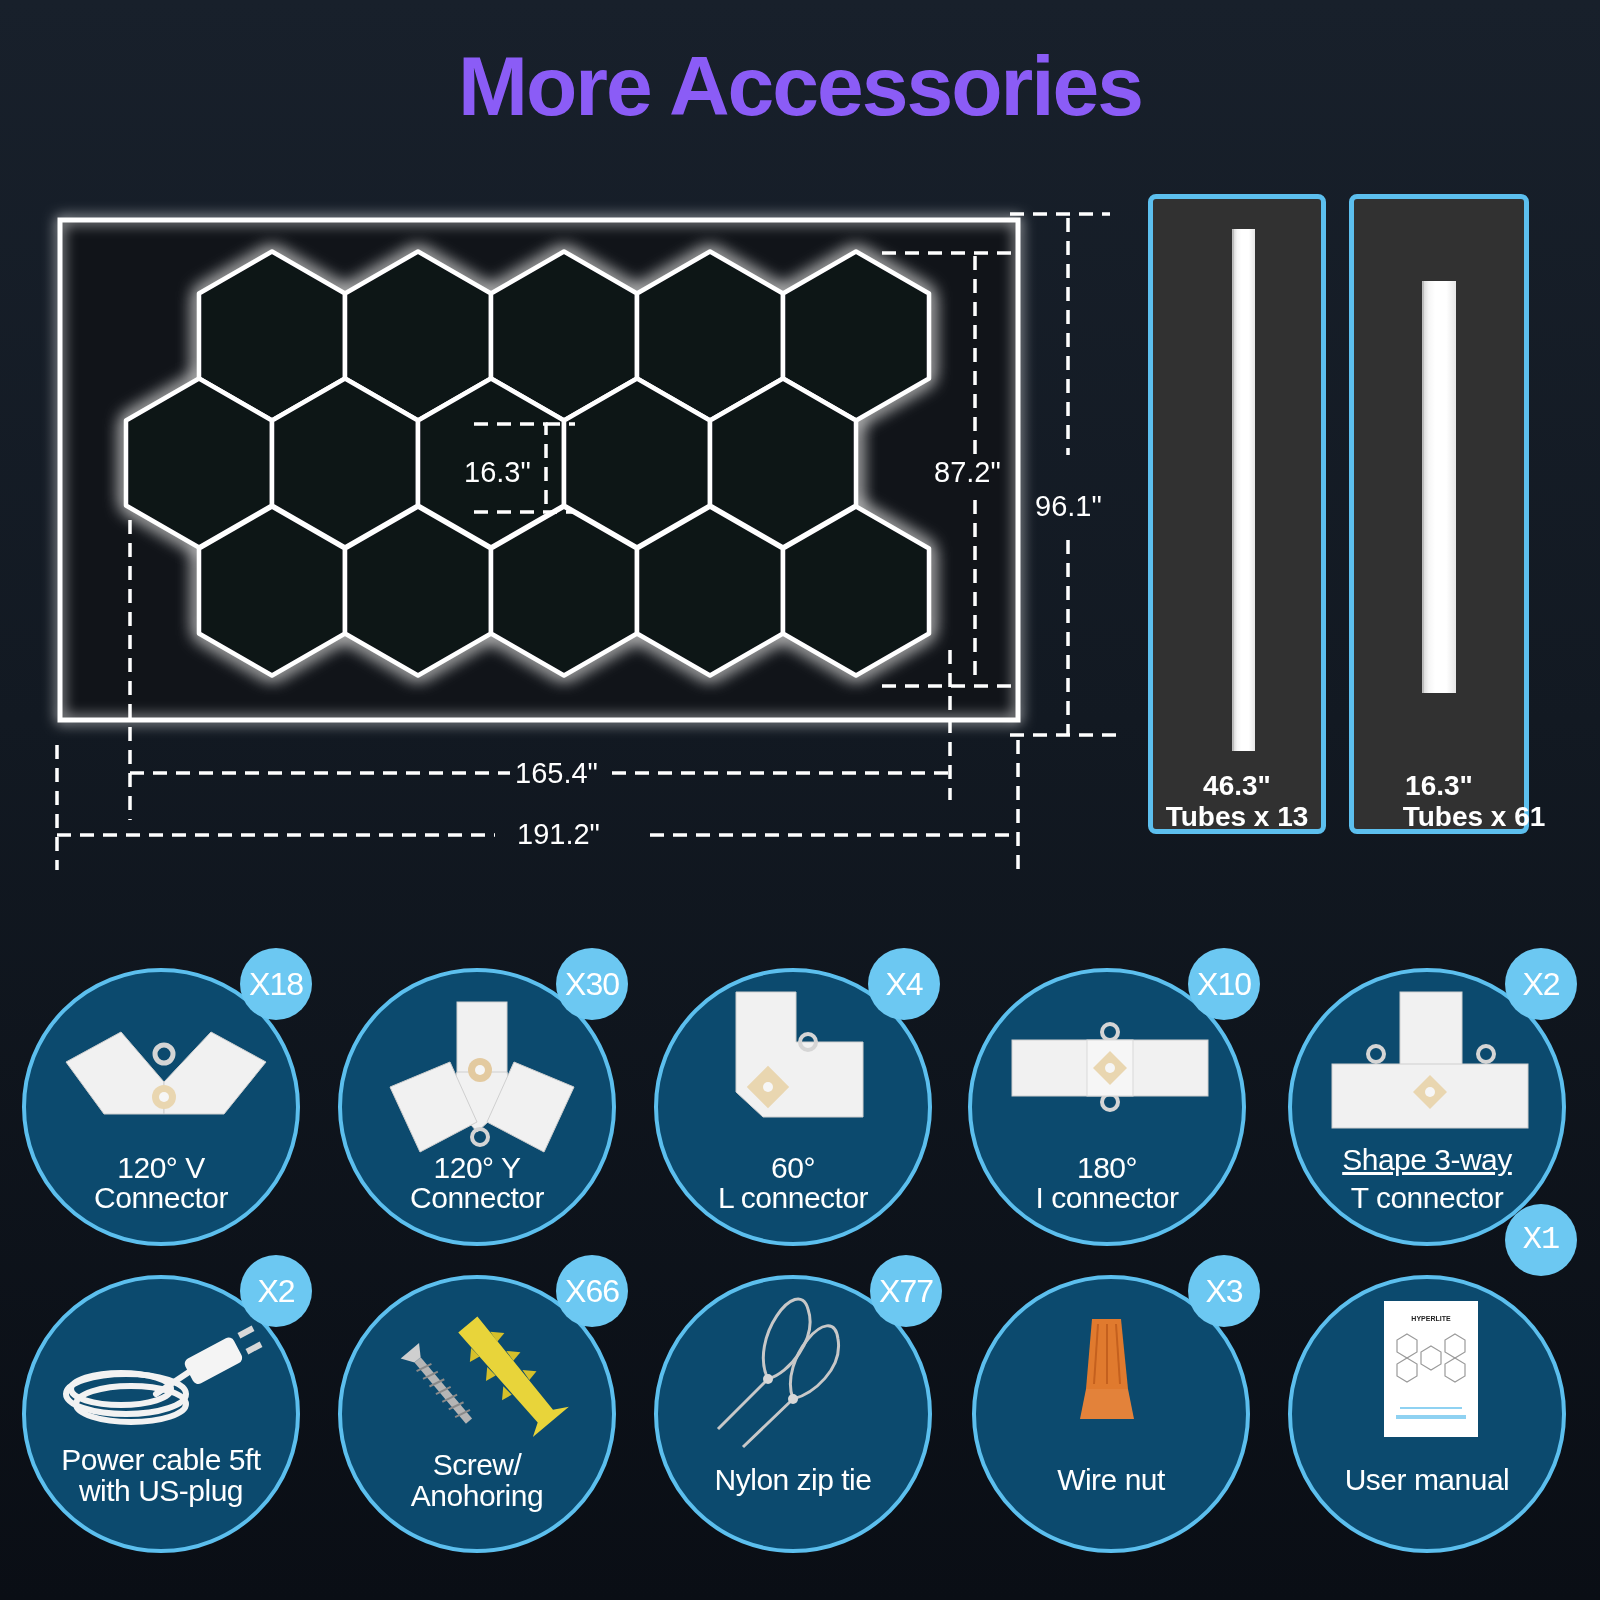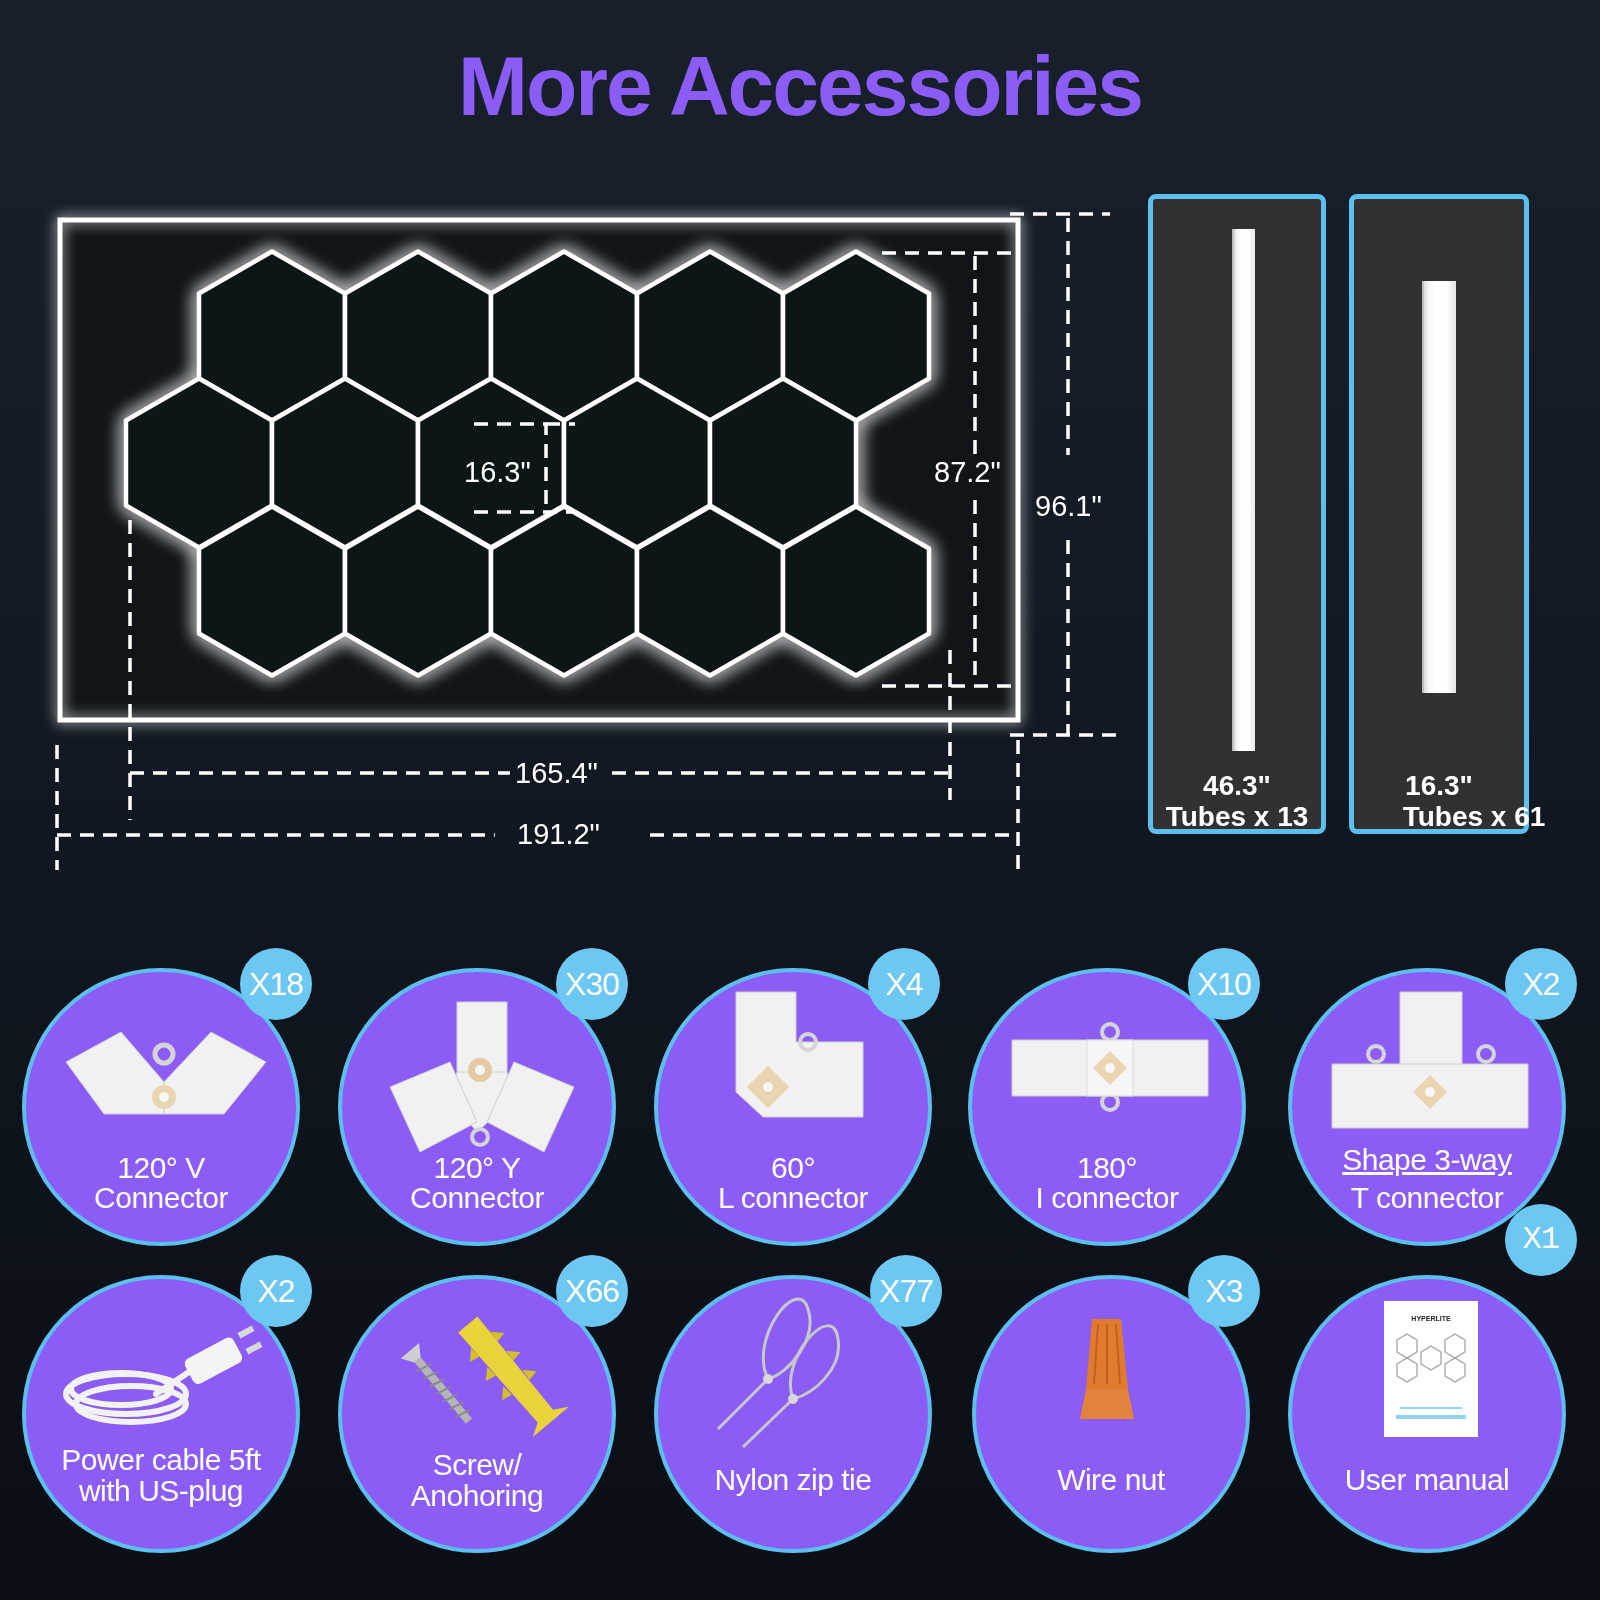--- a/index.html
+++ b/index.html
@@ -24,21 +24,21 @@
   .tube {
     position:absolute; background:linear-gradient(90deg,#dcdcdc 0%,#f6f6f6 15%,#ffffff 35%,#ffffff 70%,#e6e6e6 100%);
     border-left:2px solid #bdbdbd; box-sizing:border-box;
   }
   .tube-text {
     position:absolute; left:0; width:100%; text-align:center; font-weight:bold;
     font-size:28px; line-height:33px; color:#fff;
   }
   .acc {
     position:absolute; width:278px; height:278px; border-radius:50%;
-    background:#8b5cf6; border:4px solid #5cbfee; box-sizing:border-box;
+    background:#0c4a6e; border:4px solid #5cbfee; box-sizing:border-box;
   }
   .badge {
     position:absolute; width:72px; height:72px; border-radius:50%;
     background:#6cc8f2; color:#fff; font-size:32px; text-align:center; line-height:72px;
     letter-spacing:-1px;
   }
   .acc-label {
     position:absolute; left:0; width:100%; text-align:center; font-size:30px; line-height:31px;
     color:#fff; letter-spacing:-0.5px;
   }

